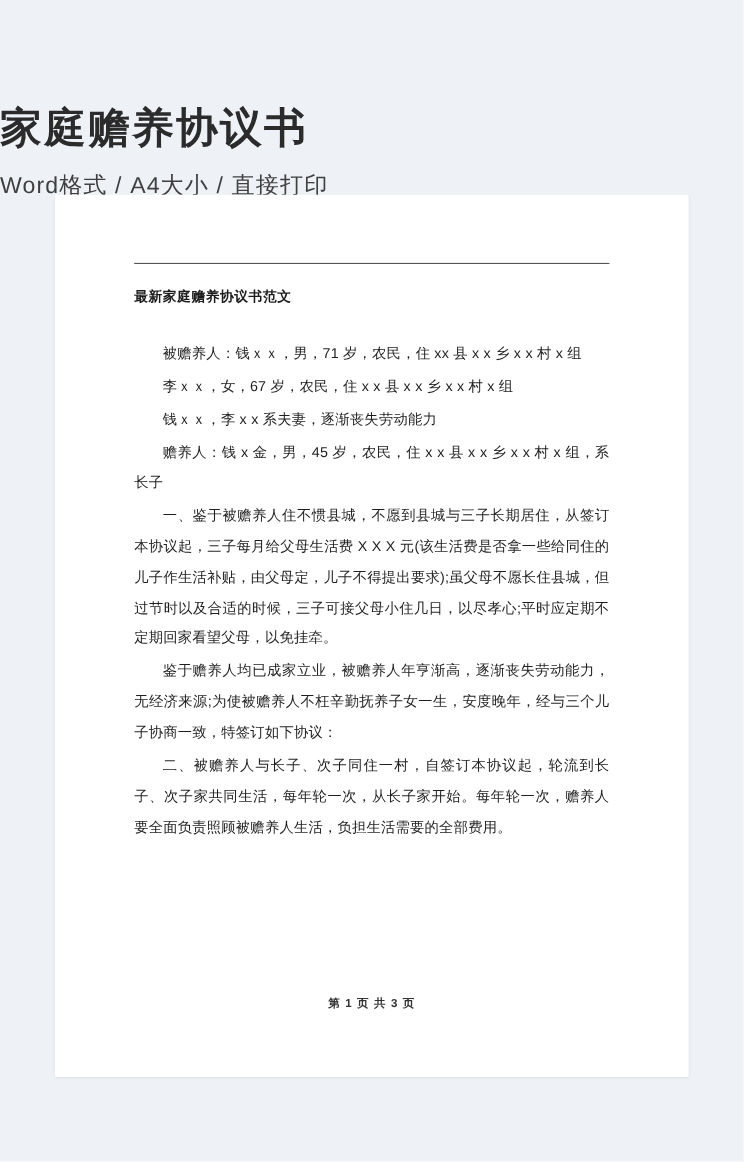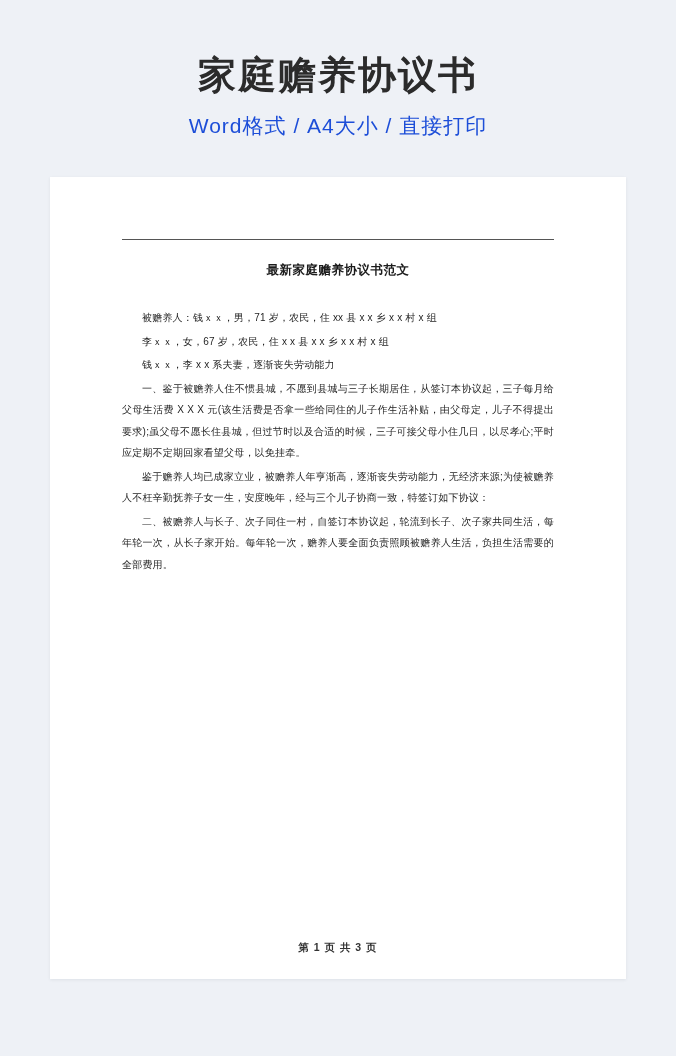--- a/index.html
+++ b/index.html
@@ -13,34 +13,34 @@
     font-family: "Liberation Sans", sans-serif;
     overflow: hidden;
   }
   .page {
     position: relative;
     width: 676px;
     height: 1056px;
     box-sizing: border-box;
   }
   .banner {
-    padding-top: 52px;
-    text-align: center;
+    padding-top: 94px;
+    text-align: left;
   }
   .banner-title {
     font-size: 38px;
     font-weight: bold;
     color: #2b2b2b;
     letter-spacing: 2px;
     line-height: 1.25;
   }
   .banner-sub {
     margin-top: 12px;
     font-size: 21px;
-    color: #1d4ed8;
+    color: #404040;
     letter-spacing: 1px;
     font-weight: normal;
   }
   .doc-sheet {
     position: absolute;
     left: 50px;
     top: 177px;
     width: 576px;
     height: 802px;
     background: #ffffff;
@@ -52,43 +52,42 @@
     left: 72px;
     top: 62px;
     width: 432px;
   }
   .rule {
     border-top: 1px solid #555;
     height: 0;
     margin-bottom: 22px;
   }
   .doc-title {
-    text-align: center;
     font-size: 12.5px;
     font-weight: bold;
     color: #1c1c1c;
     letter-spacing: 0.5px;
     margin-bottom: 28px;
   }
   .para {
-    font-size: 10px;
+    font-size: 13px;
     color: #1f1f1f;
     line-height: 2.15;
     text-align: justify;
     text-indent: 2em;
     margin: 0 0 2px 0;
     letter-spacing: 0.2px;
   }
   .para.tight {
     margin-bottom: 0;
   }
   .footer-page {
     position: absolute;
     left: 0;
-    top: 764px;
+    top: 728px;
     width: 576px;
     text-align: center;
     font-size: 10.5px;
     font-weight: bold;
     color: #333;
     letter-spacing: 1px;
   }
 </style>
 </head>
 <body>
@@ -101,20 +100,21 @@
   </div>
 
   <div class="doc-sheet">
     <div class="doc-inner">
       <div class="rule"></div>
       <div class="doc-title">最新家庭赡养协议书范文</div>
 
       <p class="para">被赡养人：钱ｘｘ，男，71 岁，农民，住 xx 县 x x 乡 x x 村 x 组</p>
       <p class="para">李ｘｘ，女，67 岁，农民，住 x x 县 x x 乡 x x 村 x 组</p>
       <p class="para">钱ｘｘ，李 x x 系夫妻，逐渐丧失劳动能力</p>
+      <p class="para">赡养人：钱 x 金，男，45 岁，农民，住 x x 县 x x 乡 x x 村 x 组，系长子</p>
       <p class="para">一、鉴于被赡养人住不惯县城，不愿到县城与三子长期居住，从签订本协议起，三子每月给父母生活费 X X X 元(该生活费是否拿一些给同住的儿子作生活补贴，由父母定，儿子不得提出要求);虽父母不愿长住县城，但过节时以及合适的时候，三子可接父母小住几日，以尽孝心;平时应定期不定期回家看望父母，以免挂牵。</p>
       <p class="para">鉴于赡养人均已成家立业，被赡养人年亨渐高，逐渐丧失劳动能力，无经济来源;为使被赡养人不枉辛勤抚养子女一生，安度晚年，经与三个儿子协商一致，特签订如下协议：</p>
       <p class="para tight">二、被赡养人与长子、次子同住一村，自签订本协议起，轮流到长子、次子家共同生活，每年轮一次，从长子家开始。每年轮一次，赡养人要全面负责照顾被赡养人生活，负担生活需要的全部费用。</p>
     </div>
     <div class="footer-page">第 1 页 共 3 页</div>
   </div>
 
 </div>
 
 </body></html>

